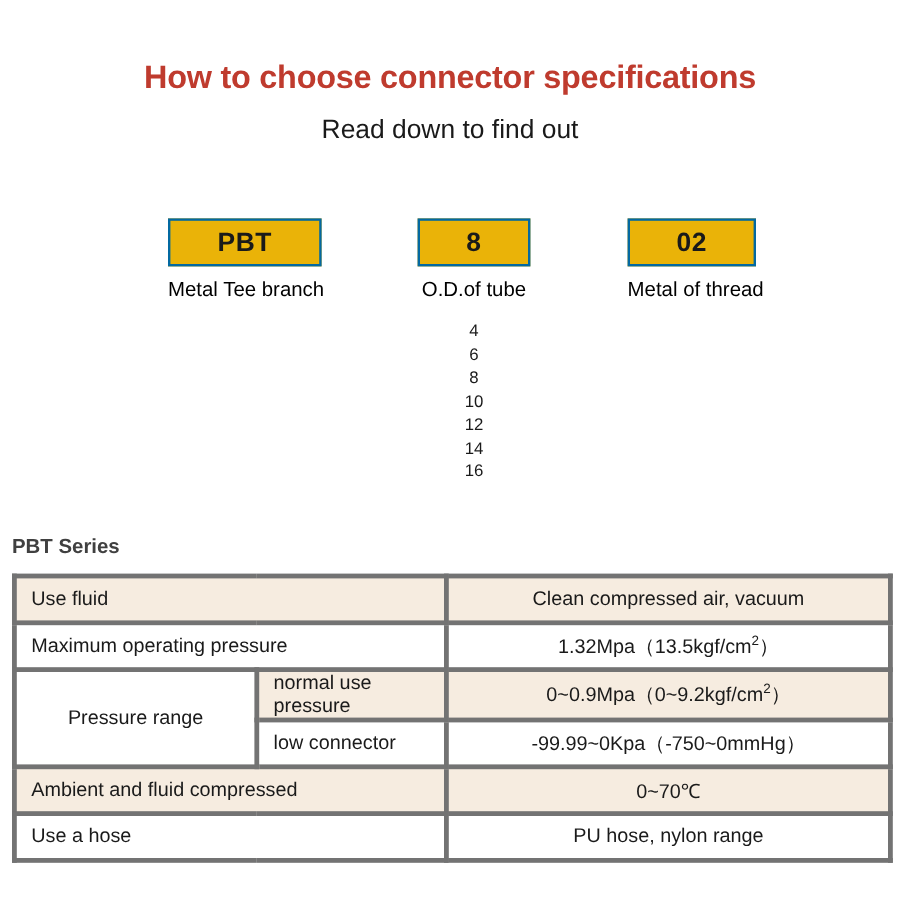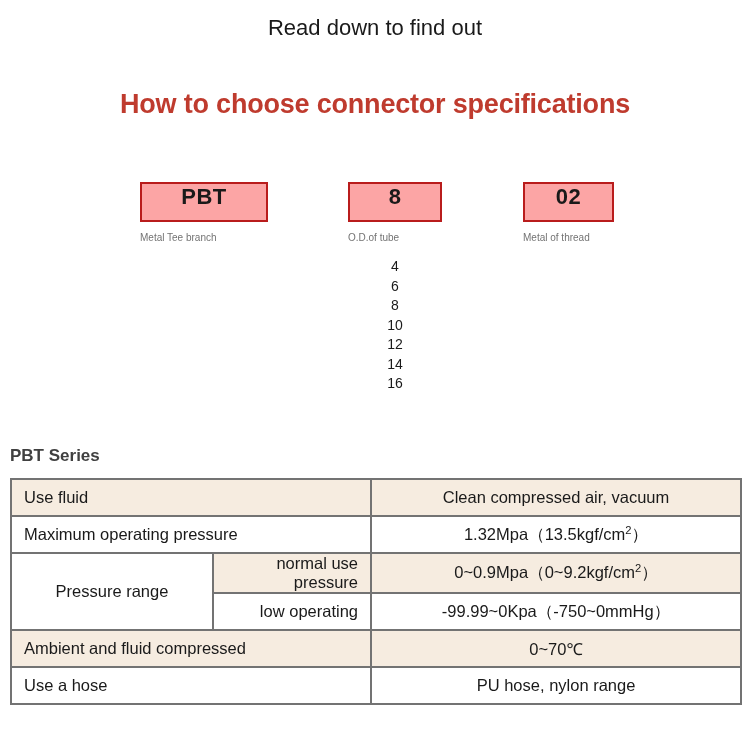--- a/index.html
+++ b/index.html
@@ -33,107 +33,107 @@
     font-size: 22px;
     font-weight: normal;
     margin-top: 16px;
     line-height: 1.1;
   }
 
   
   #selector { position: absolute; left: 0; top: 182px; width: 750px; height: 240px; }
   .code-group { position: absolute; top: 0; }
   .code-box {
-    border: 2px solid #b91c1c;
-    background: #fca5a5;
+    border: 2px solid #0369a1;
+    background: #eab308;
     height: 40px;
     box-sizing: border-box;
     display: flex;
-    align-items: flex-start;
+    align-items: center;
     justify-content: center;
   }
   .code-box span {
     font-size: 22px;
     font-weight: bold;
     letter-spacing: 0.5px;
   }
   .code-caption {
-    text-align: left;
-    font-size: 10px;
+    text-align: center;
+    font-size: 17px;
     margin-top: 10px;
-    color: #737373;
+    color: #000000;
     white-space: nowrap;
   }
   .option-list {
     margin-top: 14px;
     text-align: center;
     font-size: 14px;
     line-height: 19.5px;
     color: #1a1a1a;
   }
   .option-list div { white-space: nowrap; }
 
   #group-series { left: 140px; width: 128px; }
   #group-series .code-box { width: 128px; }
   #group-od { left: 348px; width: 94px; }
   #group-od .code-box { width: 94px; }
   #group-thread { left: 523px; width: 95px; }
-  #group-thread .code-box { width: 91px; }
+  #group-thread .code-box { width: 107px; }
 
   
   #series-heading {
     position: absolute;
     left: 10px;
     top: 446px;
     font-size: 17px;
     font-weight: bold;
     color: #404040;
   }
   #spec-table {
     position: absolute;
     left: 10px;
     top: 478px;
     width: 730px;
     border-collapse: collapse;
     table-layout: fixed;
   }
   #spec-table td {
-    border: 2px solid #737373;
+    border: 4px solid #737373;
     padding: 0 12px;
     font-size: 16.5px;
     color: #1a1a1a;
     height: 35px;
     vertical-align: middle;
   }
   td.label-cell { text-align: left; }
   td.value-cell { text-align: center; font-size: 16.5px; }
   td.value-small { font-size: 14.5px; }
   td.sub-label {
-    text-align: right;
+    text-align: left;
     font-size: 12.5px;
     padding: 0 6px;
   }
   tr.shaded td { background: #f6ece0; }
   tr.plain td { background: #ffffff; }
   td.span-label {
     background: #ffffff !important;
     text-align: center;
     font-size: 16.5px;
   }
   .col-a { width: 202px; }
   .col-b { width: 158px; }
   .col-c { width: 370px; }
   sup { font-size: 0.68em; vertical-align: super; line-height: 0; }
 </style>
 </head>
 <body>
 
 <div id="header">
+  <div id="main-title">How to choose connector specifications</div>
   <div id="subtitle">Read down to find out</div>
-  <div id="main-title">How to choose connector specifications</div>
 </div>
 
 <div id="selector">
 
   <div class="code-group" id="group-series">
     <div class="code-box">
       <span>PBT</span>
     </div>
     <div class="code-caption">Metal Tee branch</div>
     <div class="option-list"></div>
@@ -180,21 +180,21 @@
     <tr class="plain">
       <td class="label-cell" colspan="2">Maximum operating pressure</td>
       <td class="value-cell value-small"><span>1.32Mpa（13.5kgf/cm</span><sup>2</sup><span>）</span></td>
     </tr>
     <tr class="shaded">
       <td class="span-label" rowspan="2">Pressure range</td>
       <td class="sub-label">normal use pressure</td>
       <td class="value-cell value-small"><span>0~0.9Mpa（0~9.2kgf/cm</span><sup>2</sup><span>）</span></td>
     </tr>
     <tr class="plain">
-      <td class="sub-label">low operating</td>
+      <td class="sub-label">low connector</td>
       <td class="value-cell value-small">-99.99~0Kpa（-750~0mmHg）</td>
     </tr>
     <tr class="shaded">
       <td class="label-cell" colspan="2">Ambient and fluid compressed</td>
       <td class="value-cell value-small">0~70℃</td>
     </tr>
     <tr class="plain">
       <td class="label-cell" colspan="2">Use a hose</td>
       <td class="value-cell">PU hose, nylon range</td>
     </tr>

